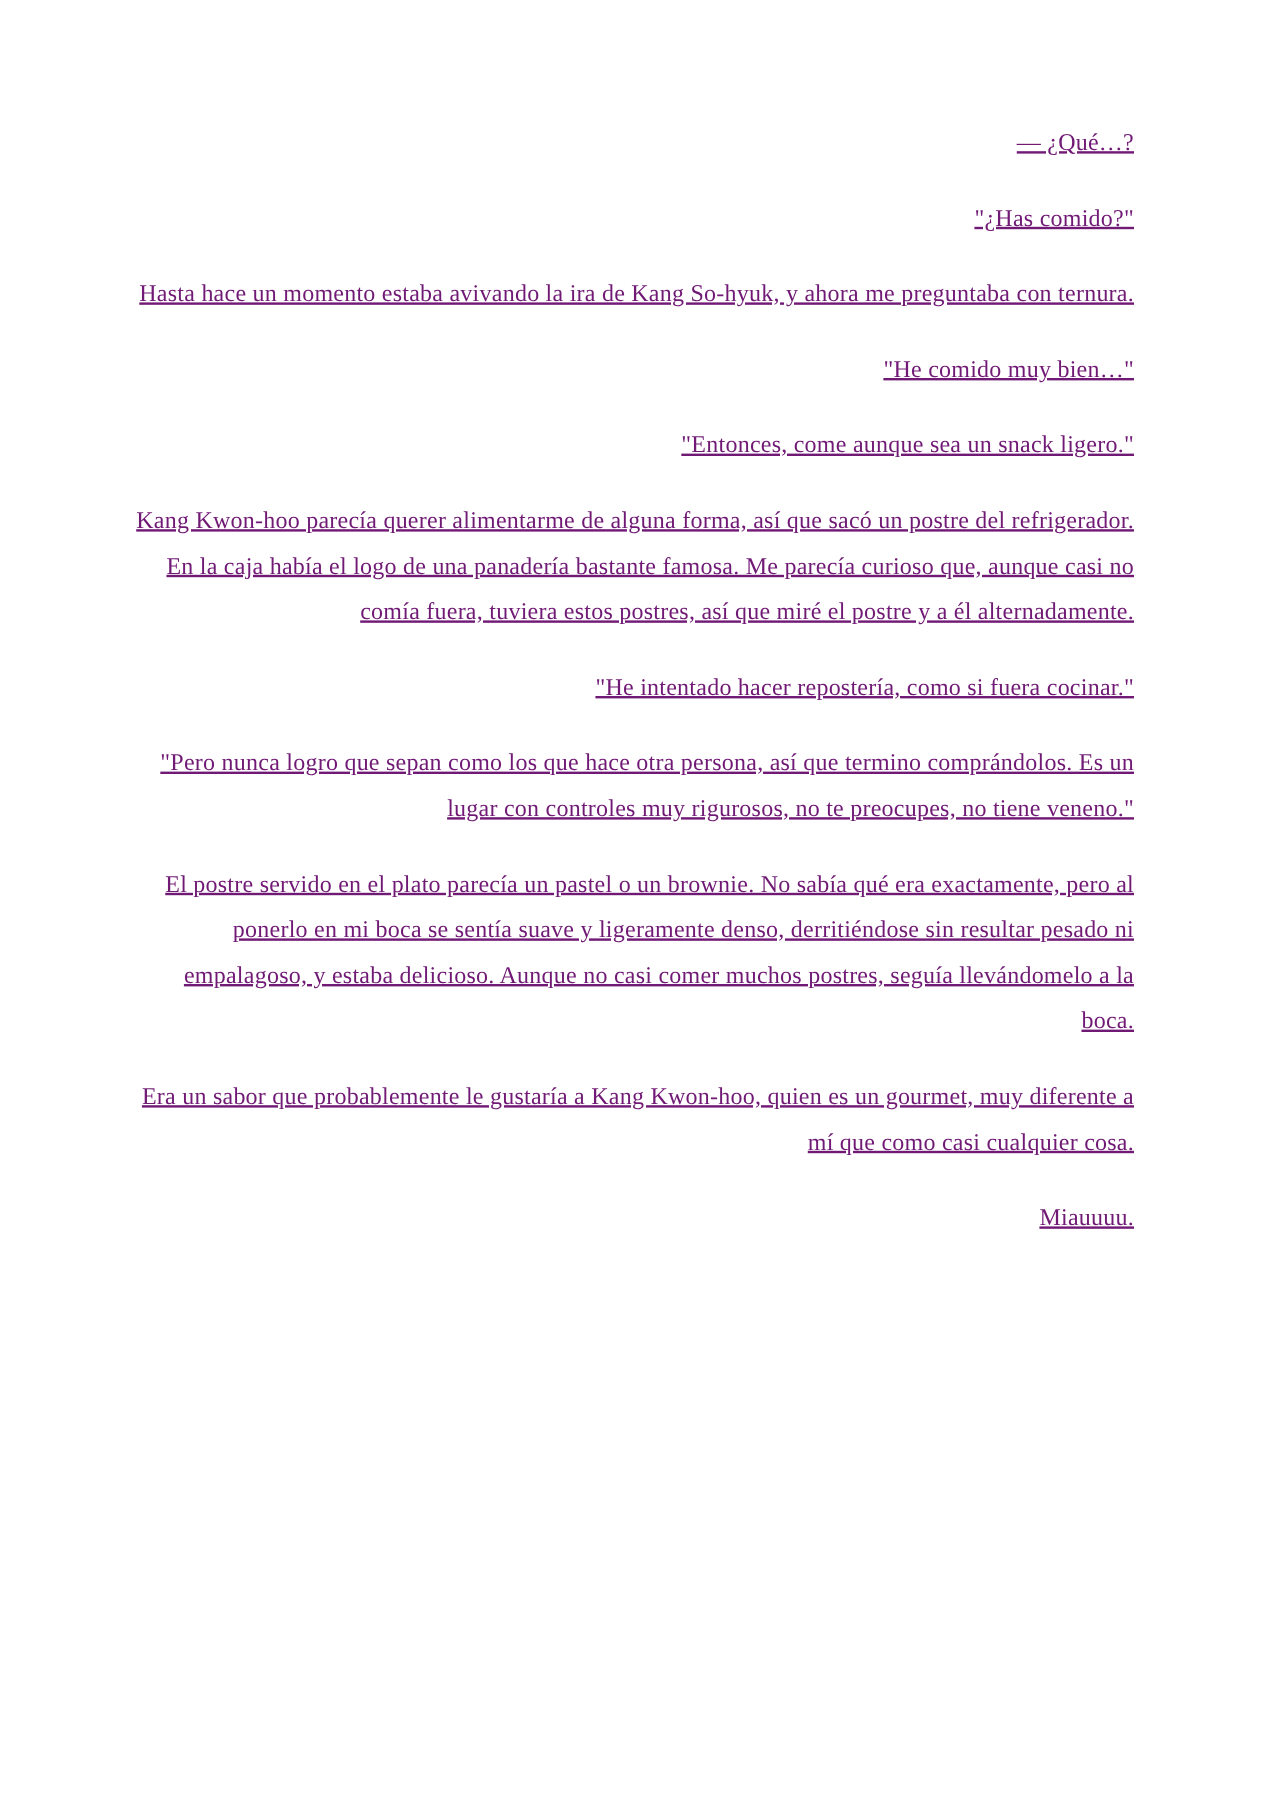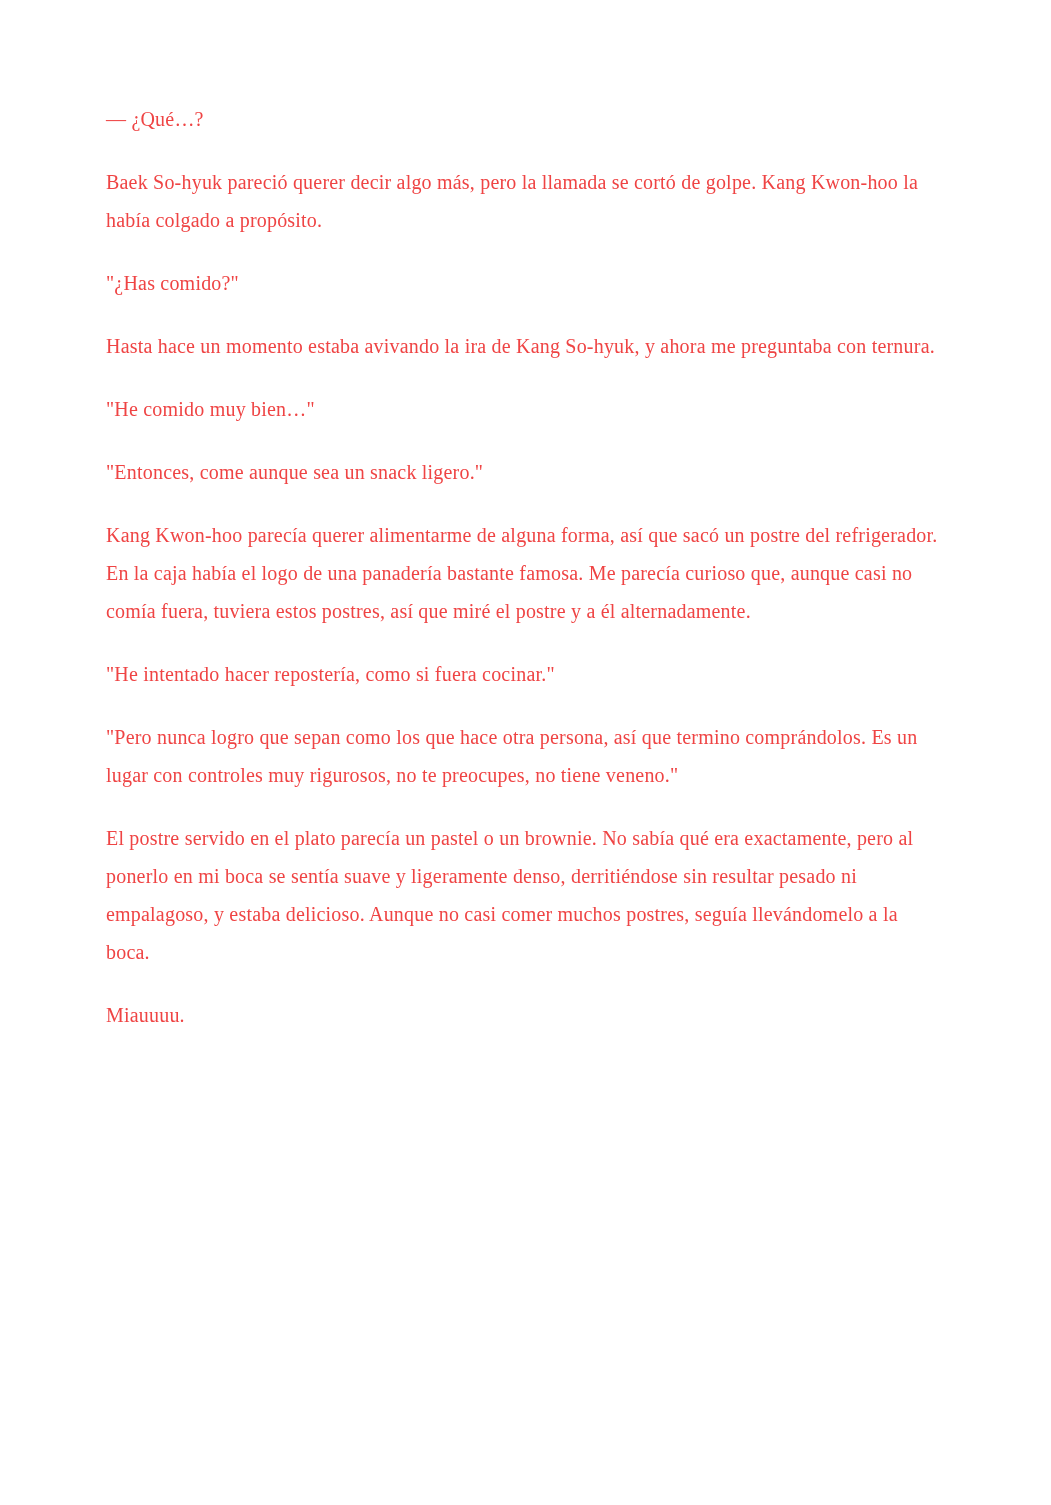--- a/index.html
+++ b/index.html
@@ -17,36 +17,37 @@
     box-sizing: border-box;
     width: 1051px;
     height: 1505px;
     padding: 100px 106px 60px 106px;
     background: #ffffff;
   }
   .page p {
     margin: 0 0 25px 0;
     font-size: 20px;
     line-height: 38px;
-    color: #ef4444;
-    text-align: left;
+    color: #701a75;
+    text-align: right;
     letter-spacing: 0.2px;
+    text-decoration: underline;
   }
   .page p:last-child {
     margin-bottom: 16px;
   }
 </style>
 </head>
 <body>
 
 <div class="page">
   <p>— ¿Qué…?</p>
-  <p>Baek So-hyuk pareció querer decir algo más, pero la llamada se cortó de golpe. Kang Kwon-hoo la había colgado a propósito.</p>
   <p>"¿Has comido?"</p>
   <p>Hasta hace un momento estaba avivando la ira de Kang So-hyuk, y ahora me preguntaba con ternura.</p>
   <p>"He comido muy bien…"</p>
   <p>"Entonces, come aunque sea un snack ligero."</p>
   <p>Kang Kwon-hoo parecía querer alimentarme de alguna forma, así que sacó un postre del refrigerador. En la caja había el logo de una panadería bastante famosa. Me parecía curioso que, aunque casi no comía fuera, tuviera estos postres, así que miré el postre y a él alternadamente.</p>
   <p>"He intentado hacer repostería, como si fuera cocinar."</p>
   <p>"Pero nunca logro que sepan como los que hace otra persona, así que termino comprándolos. Es un lugar con controles muy rigurosos, no te preocupes, no tiene veneno."</p>
   <p>El postre servido en el plato parecía un pastel o un brownie. No sabía qué era exactamente, pero al ponerlo en mi boca se sentía suave y ligeramente denso, derritiéndose sin resultar pesado ni empalagoso, y estaba delicioso. Aunque no casi comer muchos postres, seguía llevándomelo a la boca.</p>
+  <p>Era un sabor que probablemente le gustaría a Kang Kwon-hoo, quien es un gourmet, muy diferente a mí que como casi cualquier cosa.</p>
   <p>Miauuuu.</p>
 </div>
 
 </body></html>

